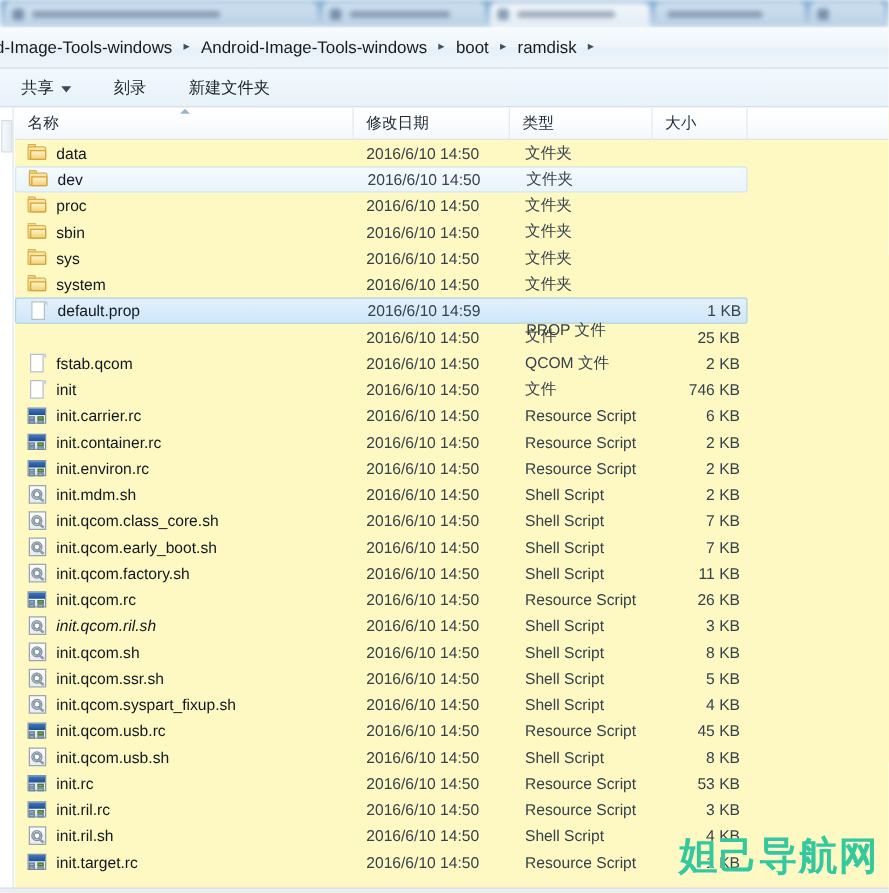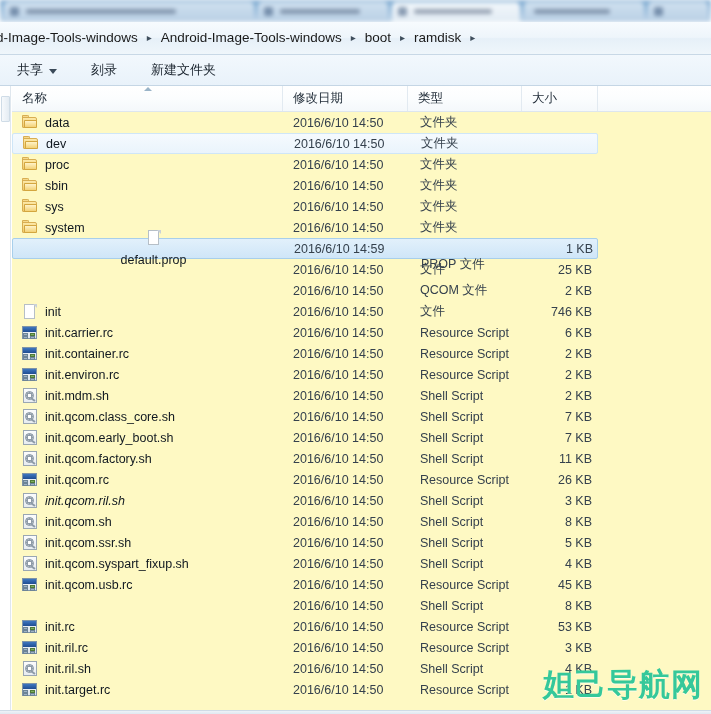--- a/index.html
+++ b/index.html
@@ -475,37 +475,44 @@
             <i class="f-back"></i>
             <i class="f-front"></i>
           </span>
           <span class="fname">system</span>
         </div>
         <div class="cell-date" style="left: 281px;">2016/6/10 14:50</div>
         <div class="cell-type" style="left: 408px;">文件夹</div>
         <div class="cell-size" style="left: 510px; width: 70px;"></div>
       </div>
       <div class="row selected" style="width: 586px;">
-        <div class="cell-name" style="left: 0px; width: 271px; flex-direction: column;">
+        <div class="cell-name" style="left: 0px; width: 271px;">
           <span class="ico ico-file">
             <i class="p-body"></i>
             <i class="p-fold"></i>
           </span>
           <span class="fname">default.prop</span>
         </div>
         <div class="cell-date" style="left: 281px;">2016/6/10 14:59</div>
         <div class="cell-type" style="left: 408px; margin-top: 32px;">PROP 文件</div>
         <div class="cell-size" style="left: 510px; width: 70px;">1 KB</div>
       </div>
       <div class="row" style="width: 586px;">
         <div class="cell-date" style="left: 281px;">2016/6/10 14:50</div>
         <div class="cell-type" style="left: 408px;">文件</div>
         <div class="cell-size" style="left: 510px; width: 70px;">25 KB</div>
       </div>
       <div class="row" style="width: 586px;">
+        <div class="cell-name" style="left: 0px; width: 271px;">
+          <span class="ico ico-file">
+            <i class="p-body"></i>
+            <i class="p-fold"></i>
+          </span>
+          <span class="fname">fstab.qcom</span>
+        </div>
         <div class="cell-date" style="left: 281px;">2016/6/10 14:50</div>
         <div class="cell-type" style="left: 408px;">QCOM 文件</div>
         <div class="cell-size" style="left: 510px; width: 70px;">2 KB</div>
       </div>
       <div class="row" style="width: 586px;">
         <div class="cell-name" style="left: 0px; width: 271px;">
           <span class="ico ico-file">
             <i class="p-body"></i>
             <i class="p-fold"></i>
           </span>
@@ -693,20 +700,28 @@
             <i class="r-g3"></i>
             <i class="r-g4"></i>
           </span>
           <span class="fname">init.qcom.usb.rc</span>
         </div>
         <div class="cell-date" style="left: 281px;">2016/6/10 14:50</div>
         <div class="cell-type" style="left: 408px;">Resource Script</div>
         <div class="cell-size" style="left: 510px; width: 70px;">45 KB</div>
       </div>
       <div class="row" style="width: 586px;">
+        <div class="cell-name" style="left: 0px; width: 271px;">
+          <span class="ico ico-sh">
+            <i class="s-body"></i>
+            <i class="s-cog"></i>
+            <i class="s-tail"></i>
+          </span>
+          <span class="fname">init.qcom.usb.sh</span>
+        </div>
         <div class="cell-date" style="left: 281px;">2016/6/10 14:50</div>
         <div class="cell-type" style="left: 408px;">Shell Script</div>
         <div class="cell-size" style="left: 510px; width: 70px;">8 KB</div>
       </div>
       <div class="row" style="width: 586px;">
         <div class="cell-name" style="left: 0px; width: 271px;">
           <span class="ico ico-rc">
             <i class="r-body"></i>
             <i class="r-blue"></i>
             <i class="r-g1"></i>

